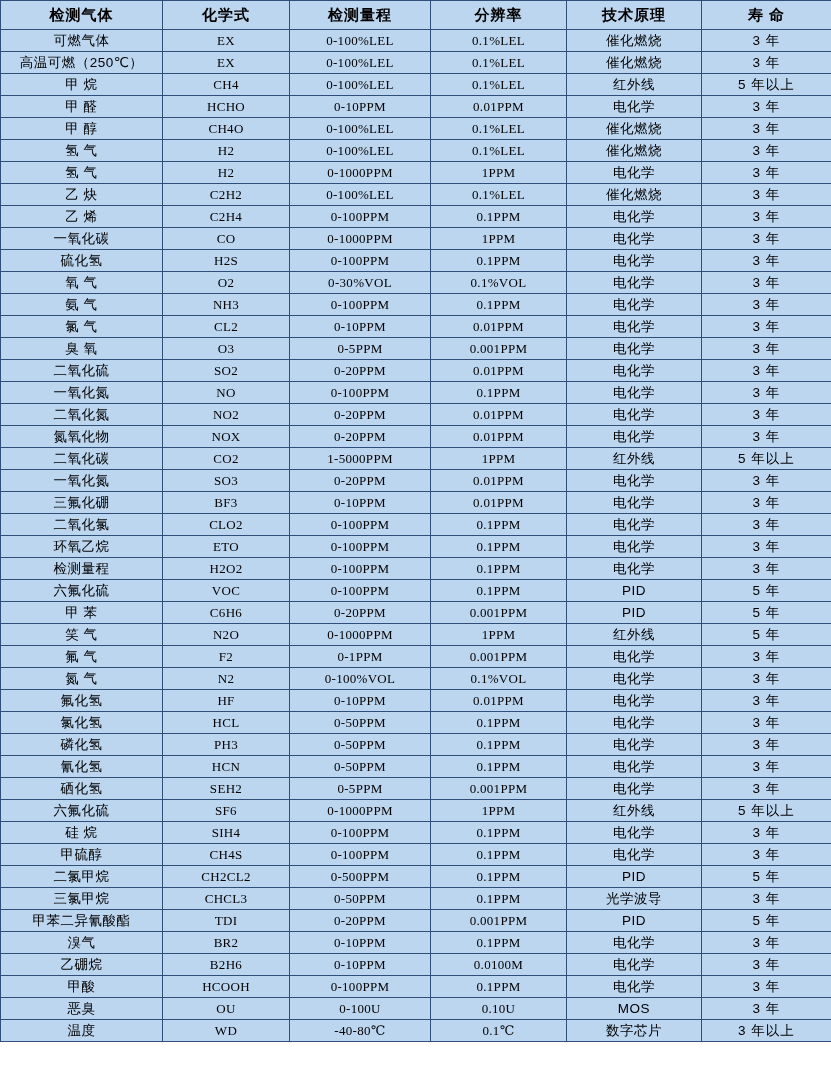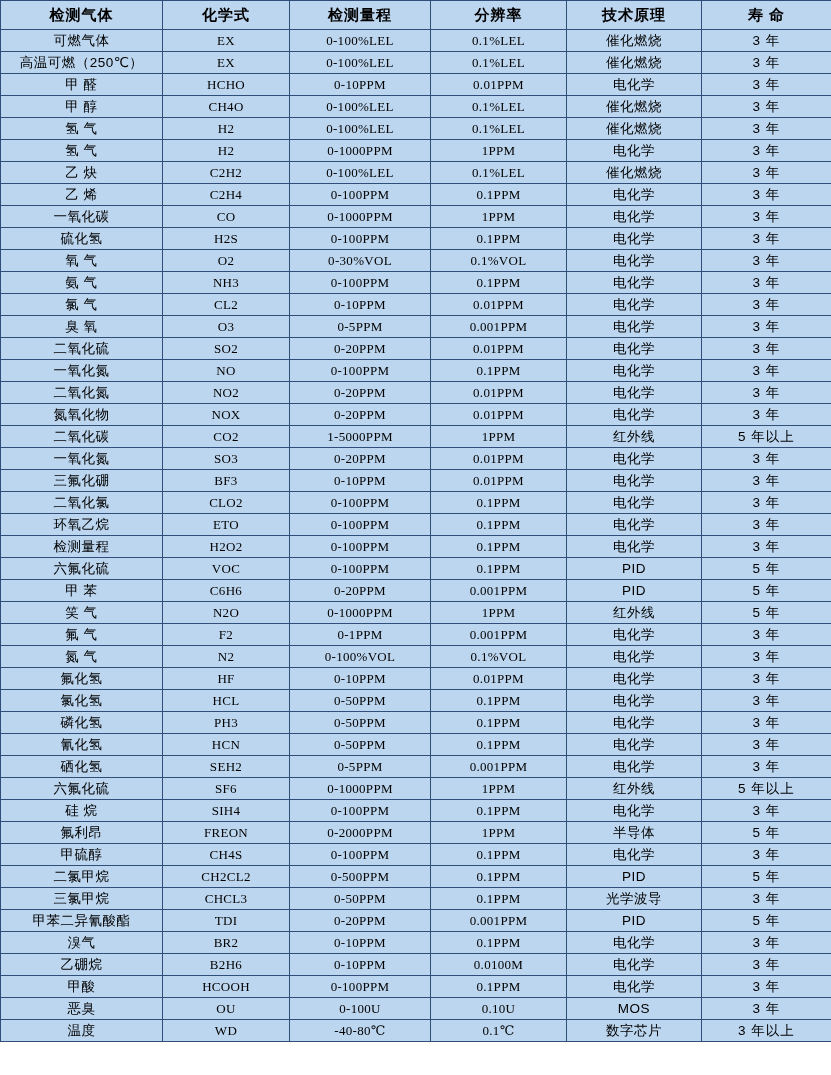--- a/index.html
+++ b/index.html
@@ -100,20 +100,28 @@
         </tr>
         <tr>
           <td class="name">高温可燃（250℃）</td>
           <td class="mono">EX</td>
           <td class="mono">0-100%LEL</td>
           <td class="mono">0.1%LEL</td>
           <td class="name">催化燃烧</td>
           <td class="life">3 年</td>
         </tr>
         <tr>
+          <td class="name">甲 烷</td>
+          <td class="mono">CH4</td>
+          <td class="mono">0-100%LEL</td>
+          <td class="mono">0.1%LEL</td>
+          <td class="name">红外线</td>
+          <td class="life">5 年以上</td>
+        </tr>
+        <tr>
           <td class="name">甲 醛</td>
           <td class="mono">HCHO</td>
           <td class="mono">0-10PPM</td>
           <td class="mono">0.01PPM</td>
           <td class="name">电化学</td>
           <td class="life">3 年</td>
         </tr>
         <tr>
           <td class="name">甲 醇</td>
           <td class="mono">CH4O</td>
@@ -372,28 +380,20 @@
         </tr>
         <tr>
           <td class="name">硅 烷</td>
           <td class="mono">SIH4</td>
           <td class="mono">0-100PPM</td>
           <td class="mono">0.1PPM</td>
           <td class="name">电化学</td>
           <td class="life">3 年</td>
         </tr>
         <tr>
-          <td class="name">氟利昂</td>
-          <td class="mono">FREON</td>
-          <td class="mono">0-2000PPM</td>
-          <td class="mono">1PPM</td>
-          <td class="name">半导体</td>
-          <td class="life">5 年</td>
-        </tr>
-        <tr>
           <td class="name">甲硫醇</td>
           <td class="mono">CH4S</td>
           <td class="mono">0-100PPM</td>
           <td class="mono">0.1PPM</td>
           <td class="name">电化学</td>
           <td class="life">3 年</td>
         </tr>
         <tr>
           <td class="name">二氯甲烷</td>
           <td class="mono">CH2CL2</td>

